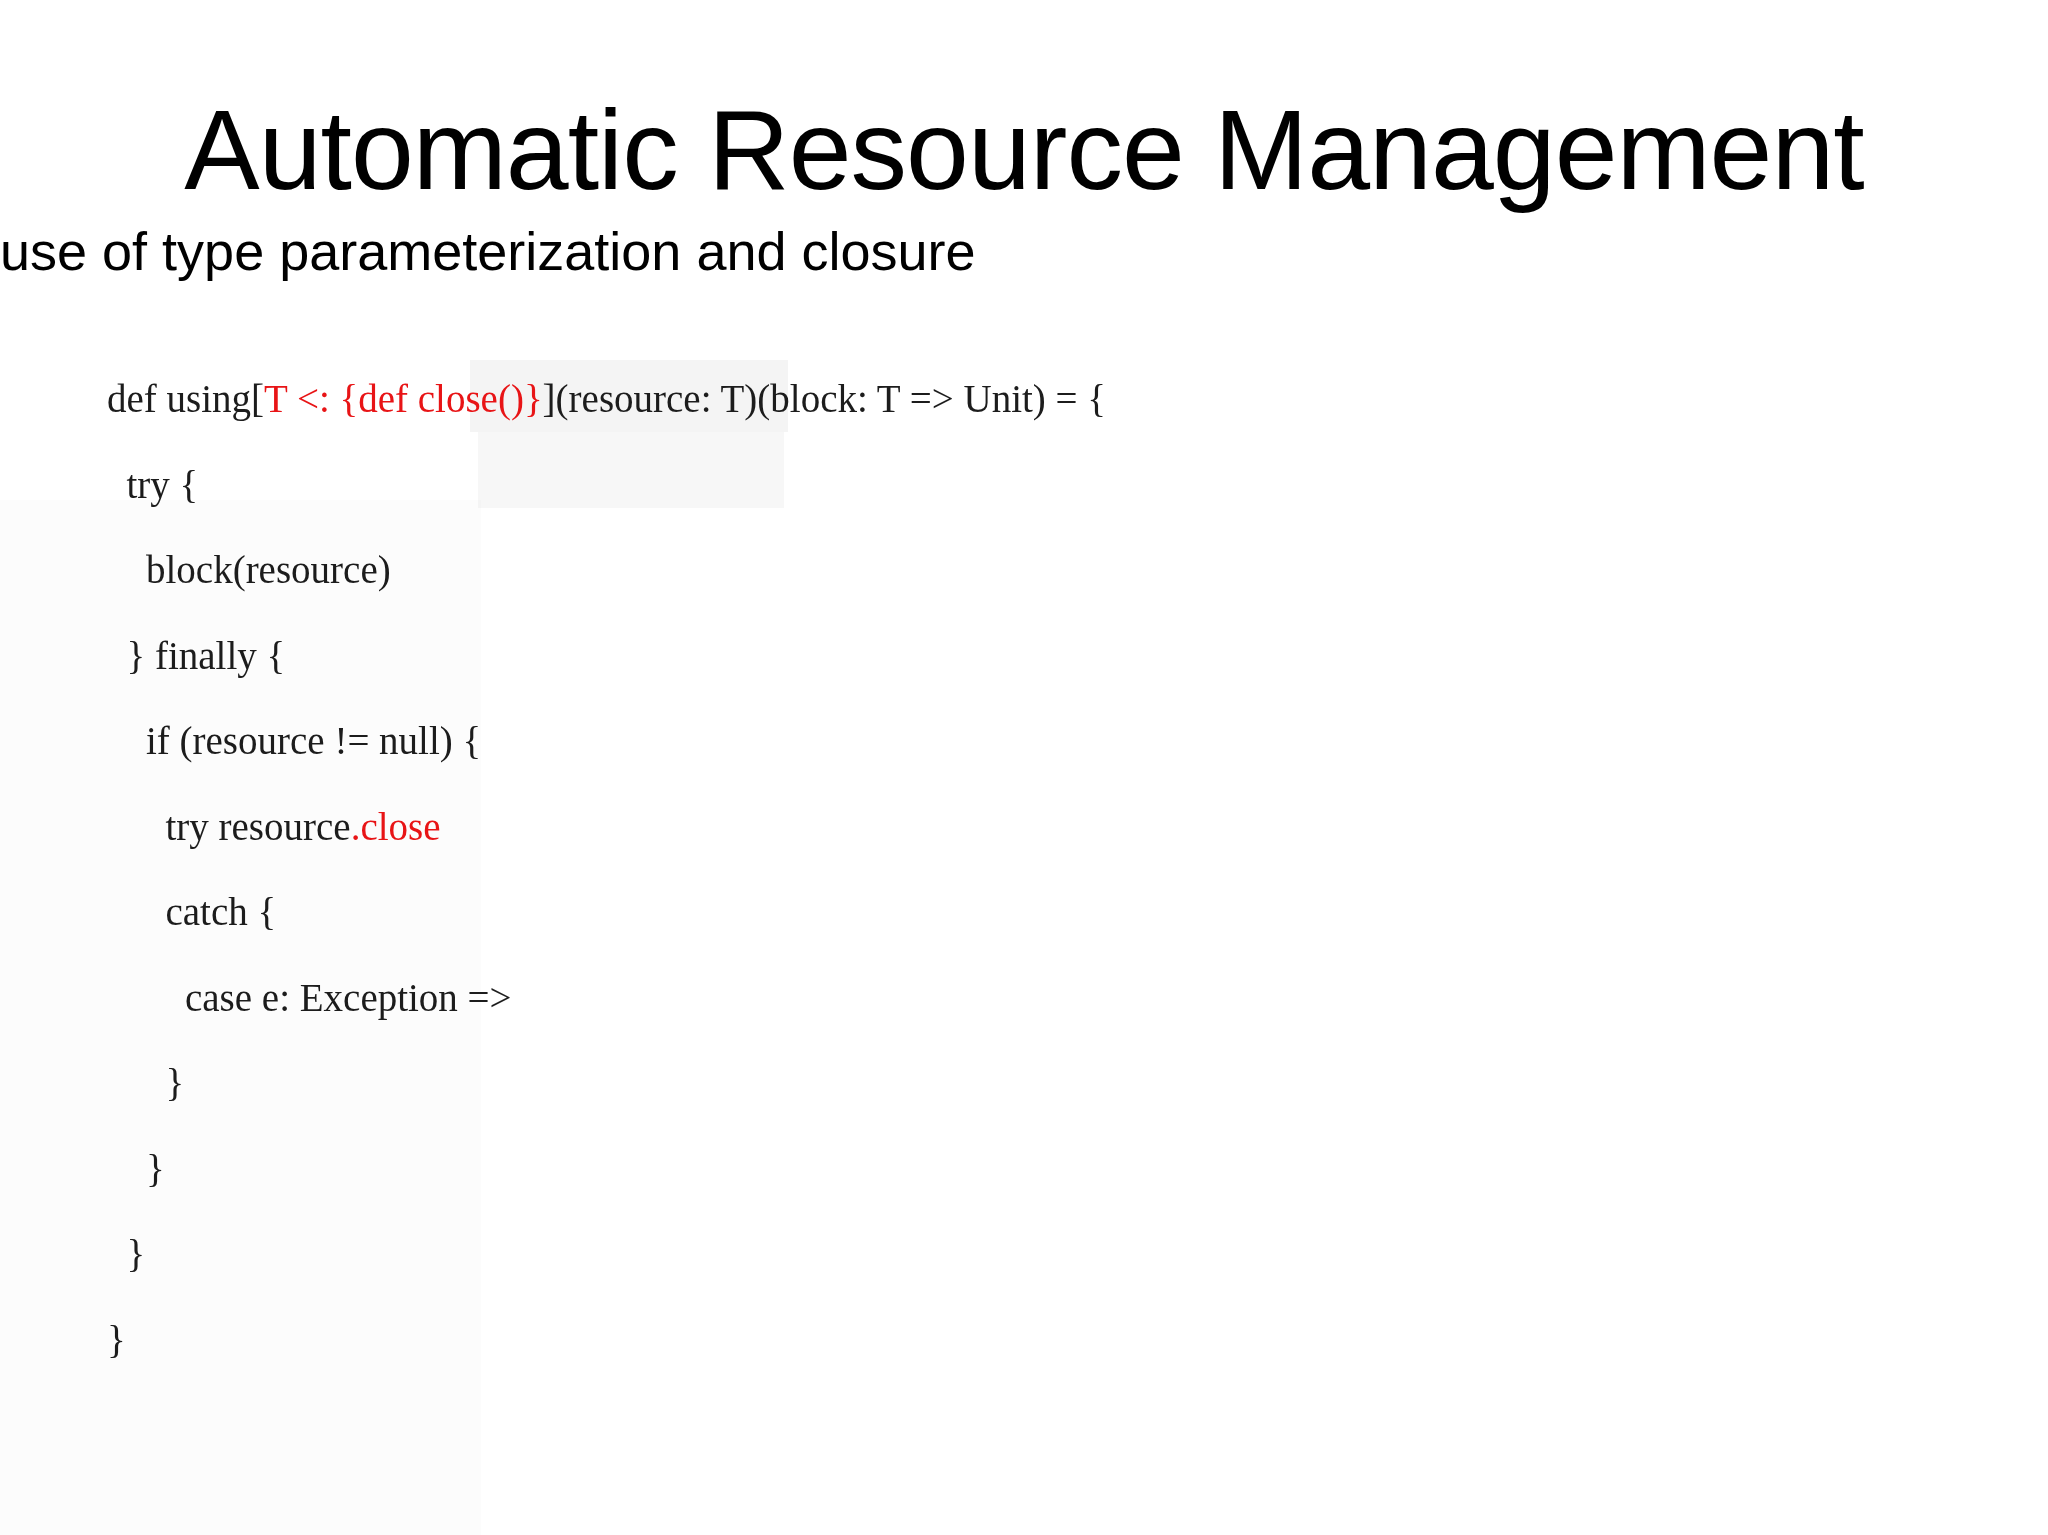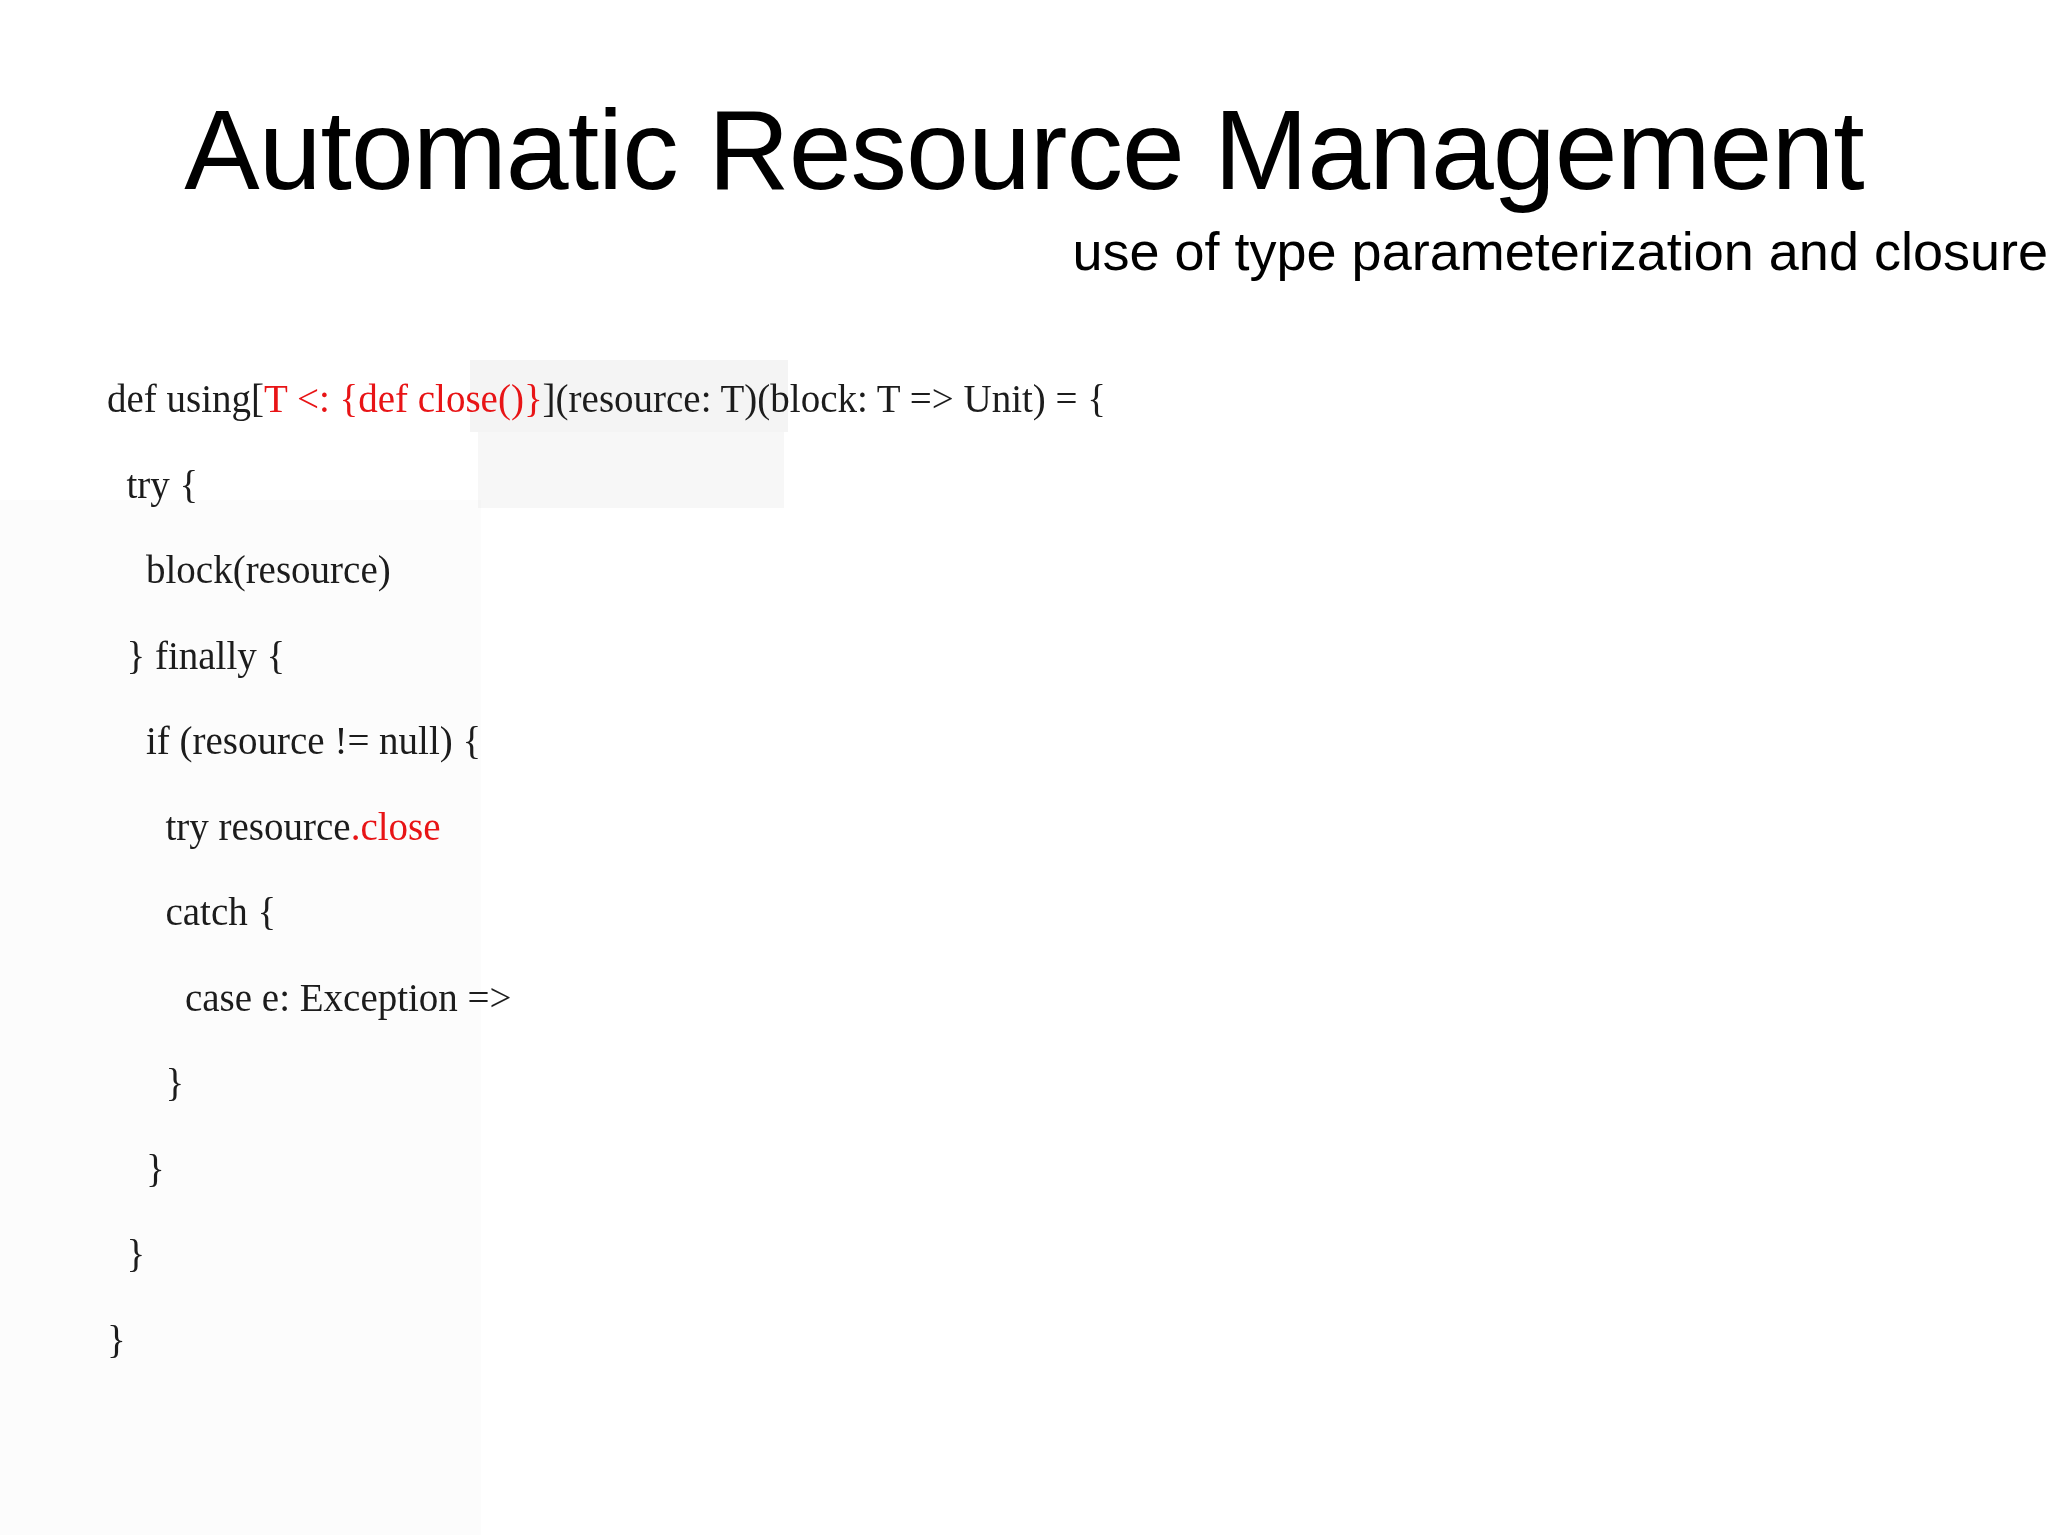--- a/index.html
+++ b/index.html
@@ -31,21 +31,21 @@
   }
 
   .title {
     position: absolute; top: 88px; left: 0; width: 100%;
     margin: 0; text-align: center;
     font-size: 113px; font-weight: 400; color: #000000;
     line-height: 1.1; letter-spacing: -1px;
   }
   .subtitle {
     position: absolute; top: 219px; left: 0; width: 100%;
-    margin: 0; text-align: right;
+    margin: 0; text-align: left;
     font-size: 54px; font-weight: 400; color: #000000;
     line-height: 1.2;
   }
   .code {
     position: absolute; left: 107px; top: 356px; margin: 0;
     font-family: "Liberation Mono", "DejaVu Sans Mono", monospace;
     font-size: 39px; line-height: 85.5px;
     white-space: pre;
   }
   .code-line { white-space: pre; font-family: Liberation Serif, serif; }

